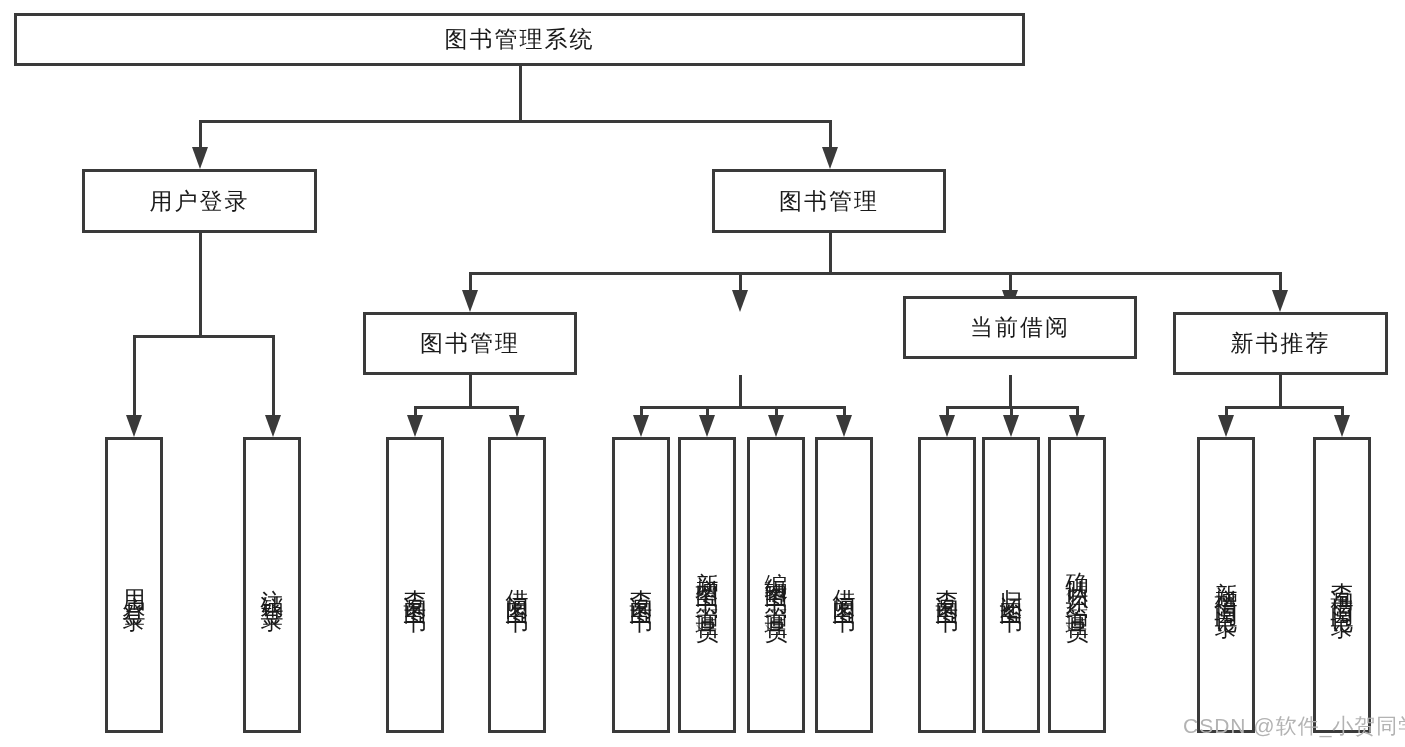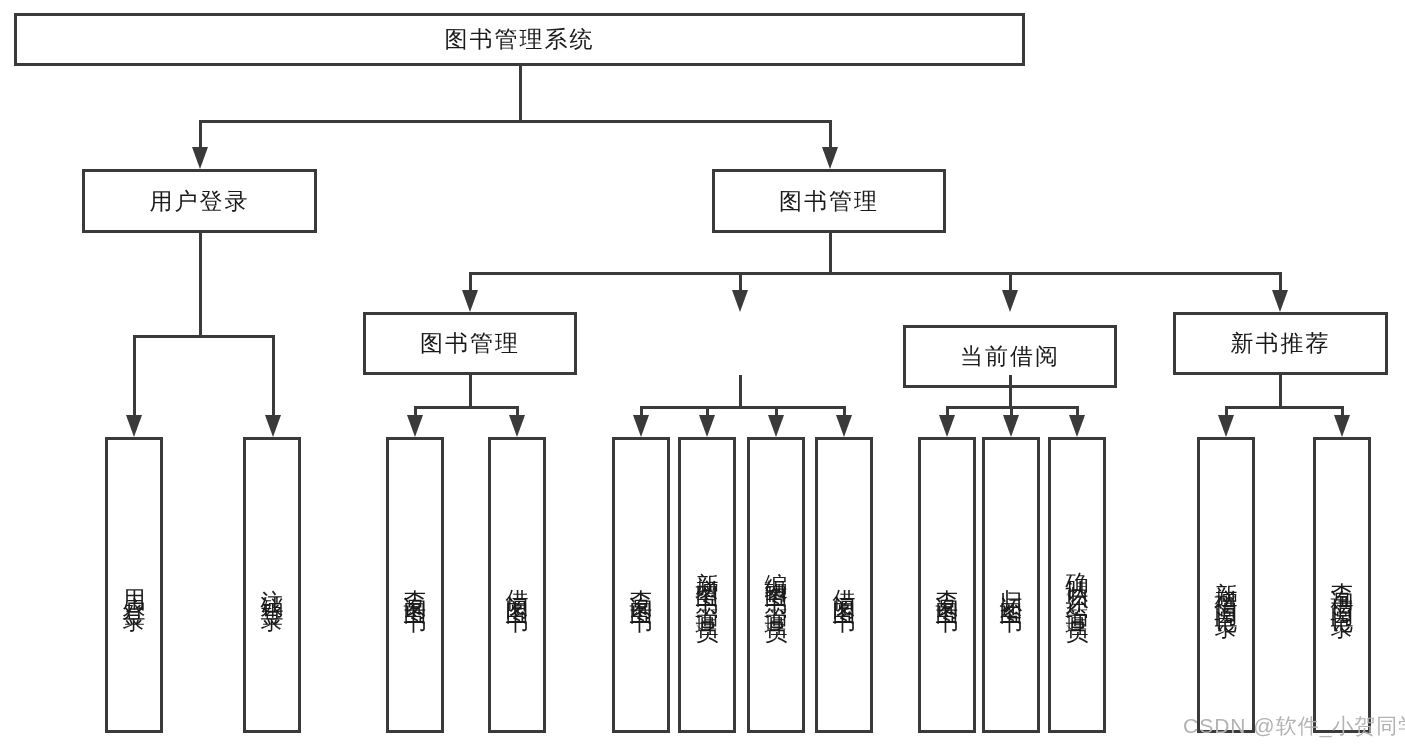--- a/index.html
+++ b/index.html
@@ -101,21 +101,21 @@
   <div class="vline" style="left:738.5px;top:272px;height:20px"></div>
   <div class="arrowhead" style="left:732px;top:290px"></div>
   <div class="vline" style="left:1008.5px;top:272px;height:20px"></div>
   <div class="arrowhead" style="left:1002px;top:290px"></div>
   <div class="vline" style="left:1278.5px;top:272px;height:20px"></div>
   <div class="arrowhead" style="left:1272px;top:290px"></div>
 
   <div class="box h" style="left:363px;top:312px;width:214px;height:63px">
     <span>图书管理</span>
   </div>
-  <div class="box h" style="left:903px;top:325px;width:214px;height:63px">
+  <div class="box h" style="left:903px;top:296px;width:234px;height:63px">
     <span>当前借阅</span>
   </div>
   <div class="box h" style="left:1173px;top:312px;width:215px;height:63px">
     <span>新书推荐</span>
   </div>
 
   <div class="vline" style="left:468.5px;top:375px;height:33px"></div>
   <div class="hline" style="left:413.5px;top:406px;width:105px"></div>
   <div class="vline" style="left:413.5px;top:406px;height:11px"></div>
   <div class="arrowhead" style="left:407px;top:415px"></div>

